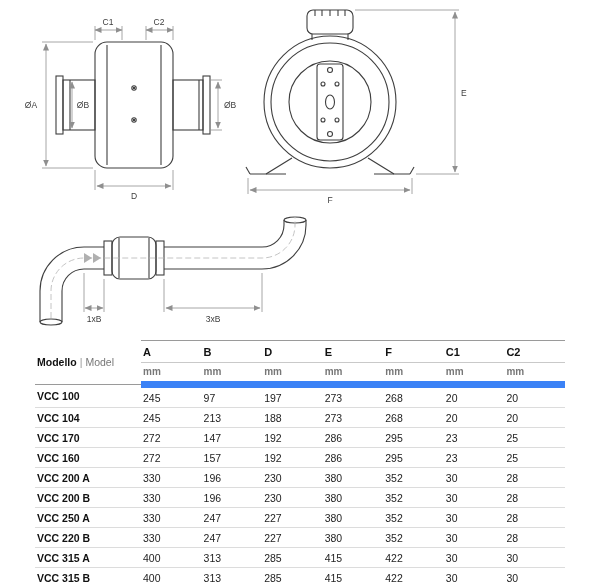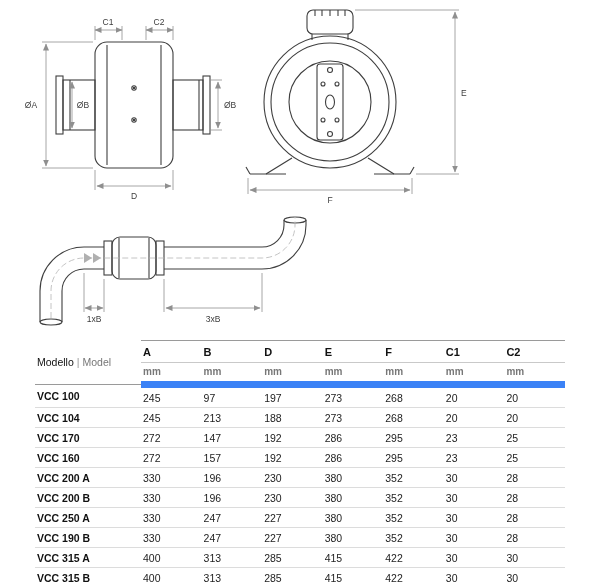--- a/index.html
+++ b/index.html
@@ -7,21 +7,21 @@
   .drawing-area{width:600px;height:334px;display:block;}
   svg text{font-family:"Liberation Sans",sans-serif;fill:#3d3d3d;}
   .dim-label{font-size:8.5px;}
   .table-wrap{padding:6px 35px 0 35px;}
   table{width:530px;border-collapse:collapse;table-layout:fixed;}
   col.model-col{width:106px;}
   th,td{text-align:left;font-size:10.5px;color:#222;}
   th.col-h{font-size:11px;font-weight:bold;color:#111;border-top:1px solid #9a9a9a;border-bottom:1px solid #c9c9c9;padding:5px 0 4px 2px;}
   th.unit-h{font-weight:bold;color:#777;font-size:10px;border-bottom:7px solid #3b82f6;padding:3px 0 4px 2px;}
   th.model-h{border-bottom:1px solid #9a9a9a;vertical-align:middle;font-size:10.5px;font-weight:normal;padding-left:2px;}
-  .mh-bold{font-weight:normal;color:#111;}
+  .mh-bold{font-weight:bold;color:#111;}
   .mh-sep{color:#999;padding:0 3px;}
   .mh-light{color:#777;}
   tbody td{border-bottom:1px solid #dcdcdc;padding:3.5px 0 3.5px 2px;}
   tbody td.model-cell{font-weight:bold;color:#111;margin-left:32px;}
   tbody tr:last-child td{border-bottom:1.5px solid #8a8a8a;}
 </style>
 </head>
 <body>
 
 <svg class="drawing-area" viewBox="0 0 600 334">
@@ -255,21 +255,21 @@
           <td class="model-cell">VCC 250 A</td>
           <td>330</td>
           <td>247</td>
           <td>227</td>
           <td>380</td>
           <td>352</td>
           <td>30</td>
           <td>28</td>
         </tr>
         <tr>
-          <td class="model-cell">VCC 190 B</td>
+          <td class="model-cell">VCC 220 B</td>
           <td>330</td>
           <td>247</td>
           <td>227</td>
           <td>380</td>
           <td>352</td>
           <td>30</td>
           <td>28</td>
         </tr>
         <tr>
           <td class="model-cell">VCC 315 A</td>

